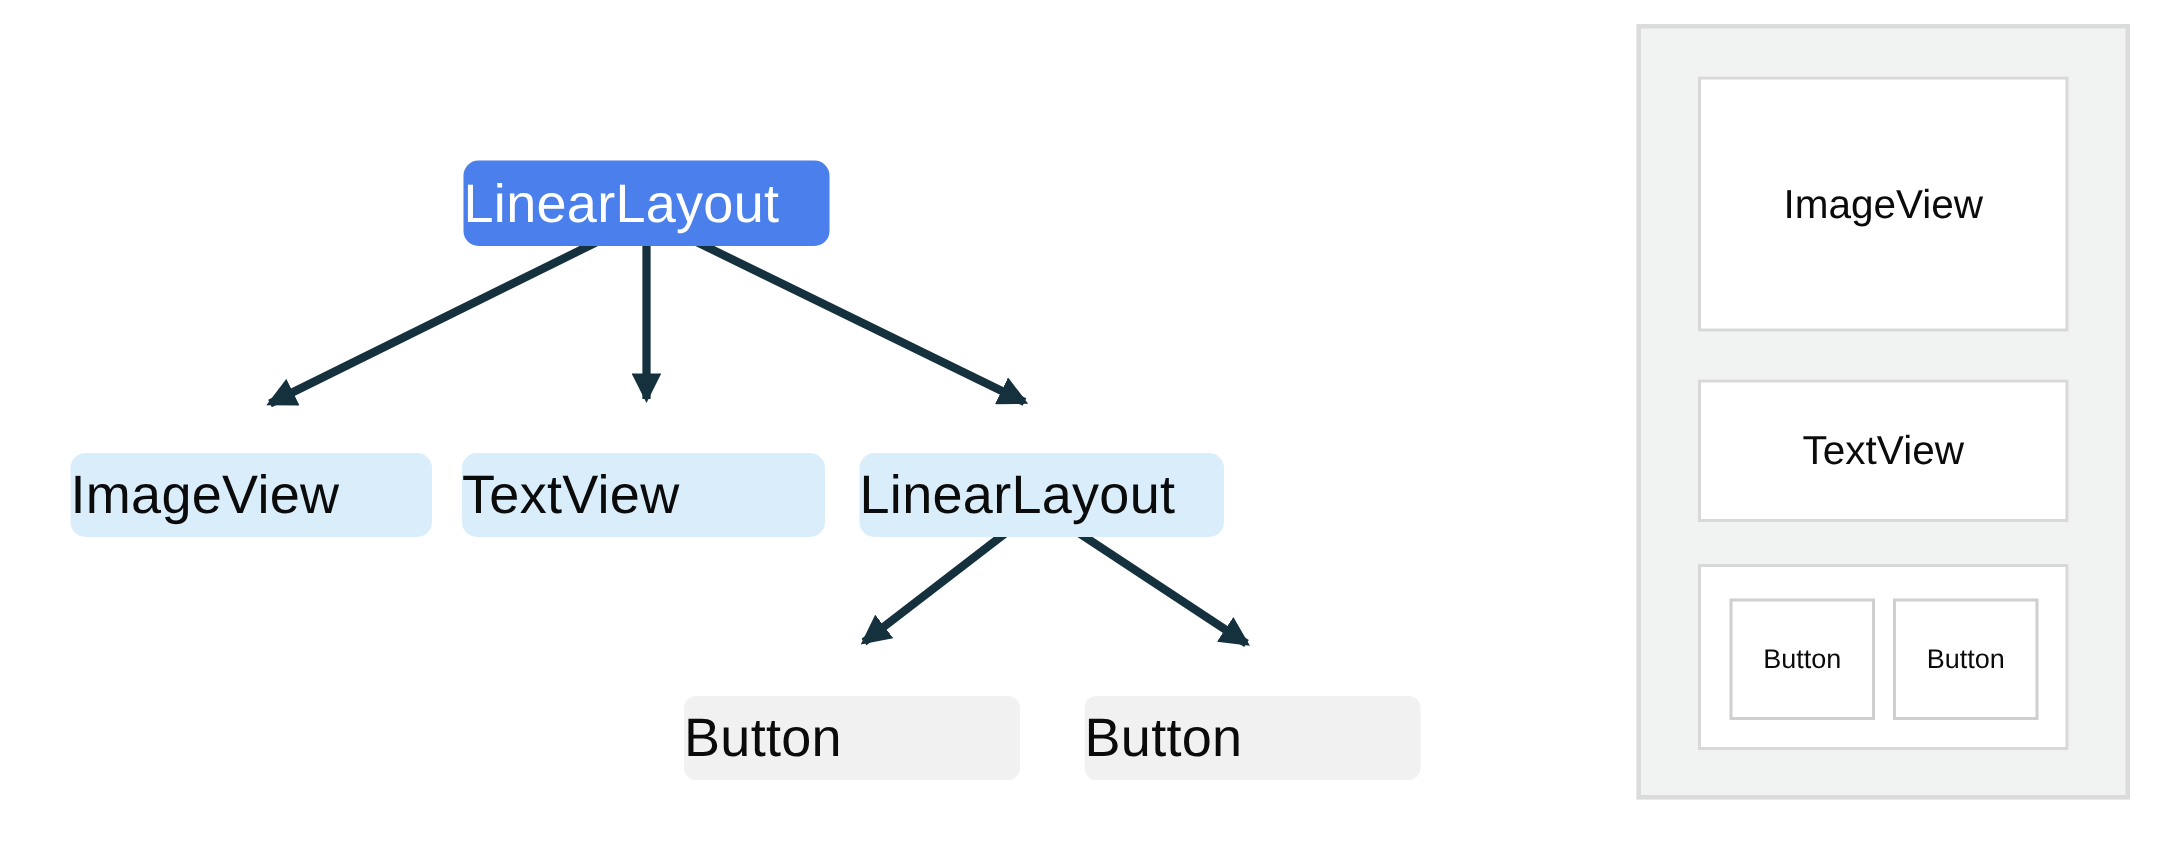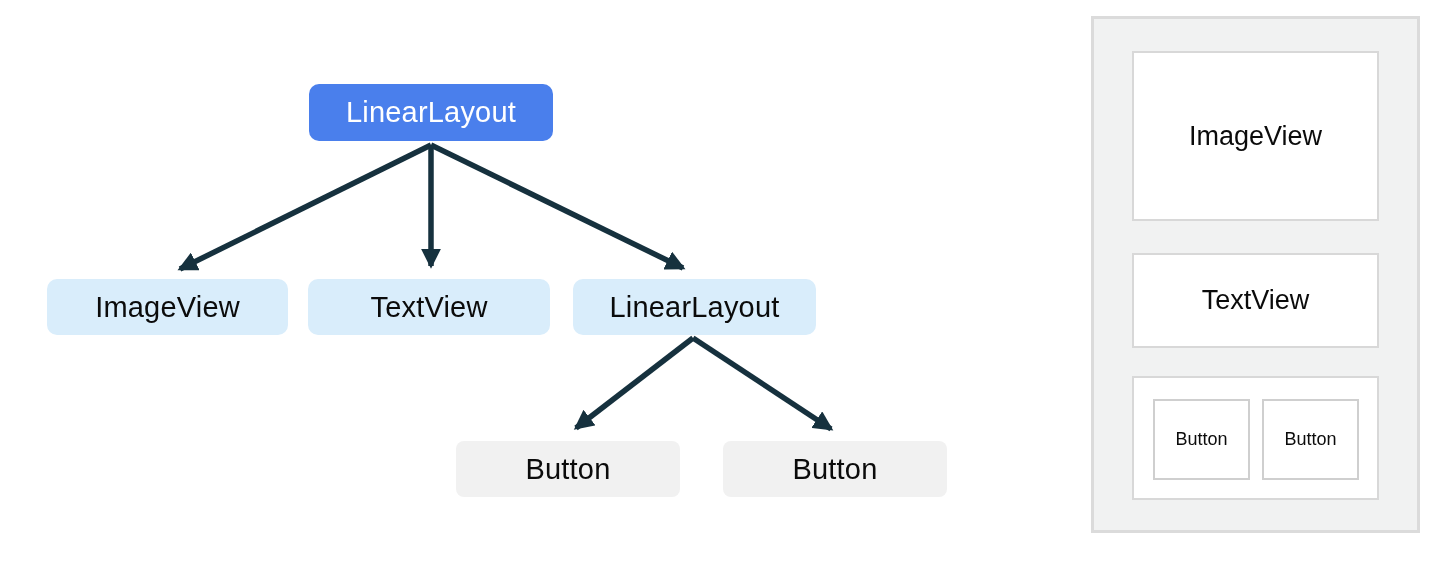--- a/index.html
+++ b/index.html
@@ -13,25 +13,26 @@
     background: #ffffff;
     overflow: hidden;
   }
   .arrows {
     position: absolute; left: 0; top: 0;
     width: 1000px; height: 567px;
     pointer-events: none;
   }
   .node {
     position: absolute;
-    display: flex; align-items: center; justify-content: center;
-    font-size: 29px;
+    display: flex; align-items: center; justify-content: flex-start;
+    font-size: 36px;
     color: #0b0b0b;
     letter-spacing: 0.2px;
     white-space: nowrap;
+    margin-top: 23px;
   }
   .node-root {
     left: 309px; top: 84px; width: 244px; height: 57px;
     background: #4a7fec;
     color: #ffffff;
     border-radius: 10px;
   }
   .node-child {
     background: #d9edfb;
     border-radius: 10px;

